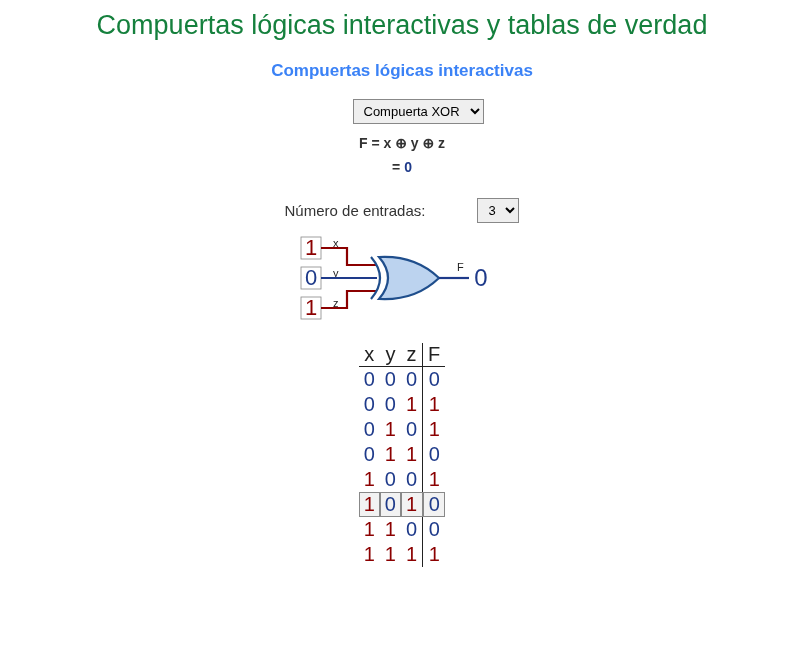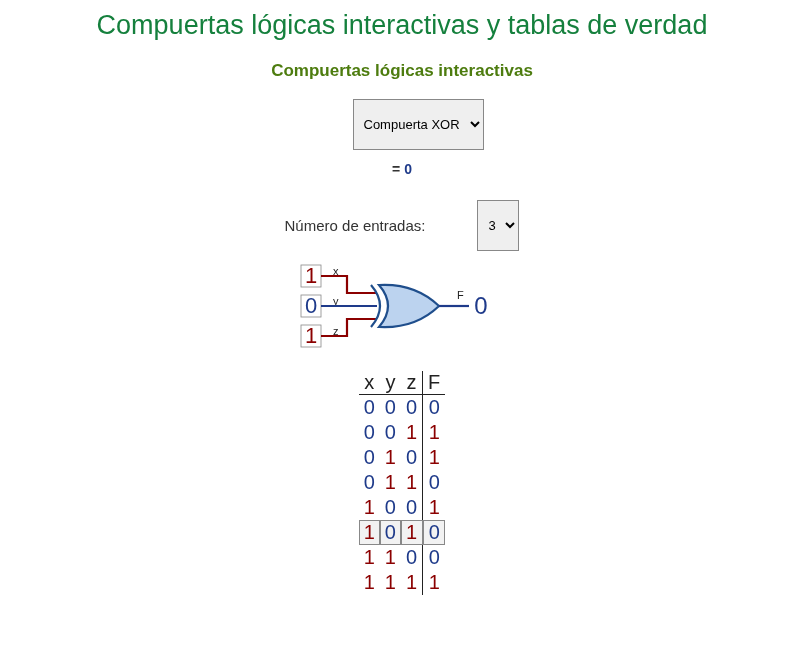--- a/index.html
+++ b/index.html
@@ -16,28 +16,28 @@
     font-size: 27px;
     text-align: center;
     color: #15803d;
     margin: 0 0 20px 0;
     font-family: Verdana, Geneva, sans-serif;
   }
   h2 {
     font-size: 17px;
     font-weight: 700;
     text-align: center;
-    color: #4d7c0f;
+    color: #3b82f6;
     margin: 0 0 18px 0;
   }
   .center { text-align: center; }
   select {
     font-family: Arial, sans-serif;
     font-size: 13px;
-    padding: 16px 6px;
+    padding: 3px 6px;
     border: 1px solid #888;
     background: #efefef;
     margin-left: 32px;
   }
   .formula-block {
     margin-top: 8px;
     font-family: Verdana, Geneva, sans-serif;
     font-size: 14px;
     font-weight: 700;
     line-height: 1.7;
@@ -107,20 +107,23 @@
 <h2>Compuertas lógicas interactivas</h2>
 
 <div class="center">
   <select>
     <option>Compuerta XOR</option>
   </select>
 </div>
 
 <div class="center formula-block">
   <span class="line">
+    <span>F = </span><span>x ⊕ y ⊕ z</span>
+  </span>
+  <span class="line">
     <span>= </span><span class="out0">0</span>
   </span>
 </div>
 
 <div class="inputs-row">
   <span>Número de entradas:</span>
   <select>
     <option>3</option>
   </select>
 </div>

